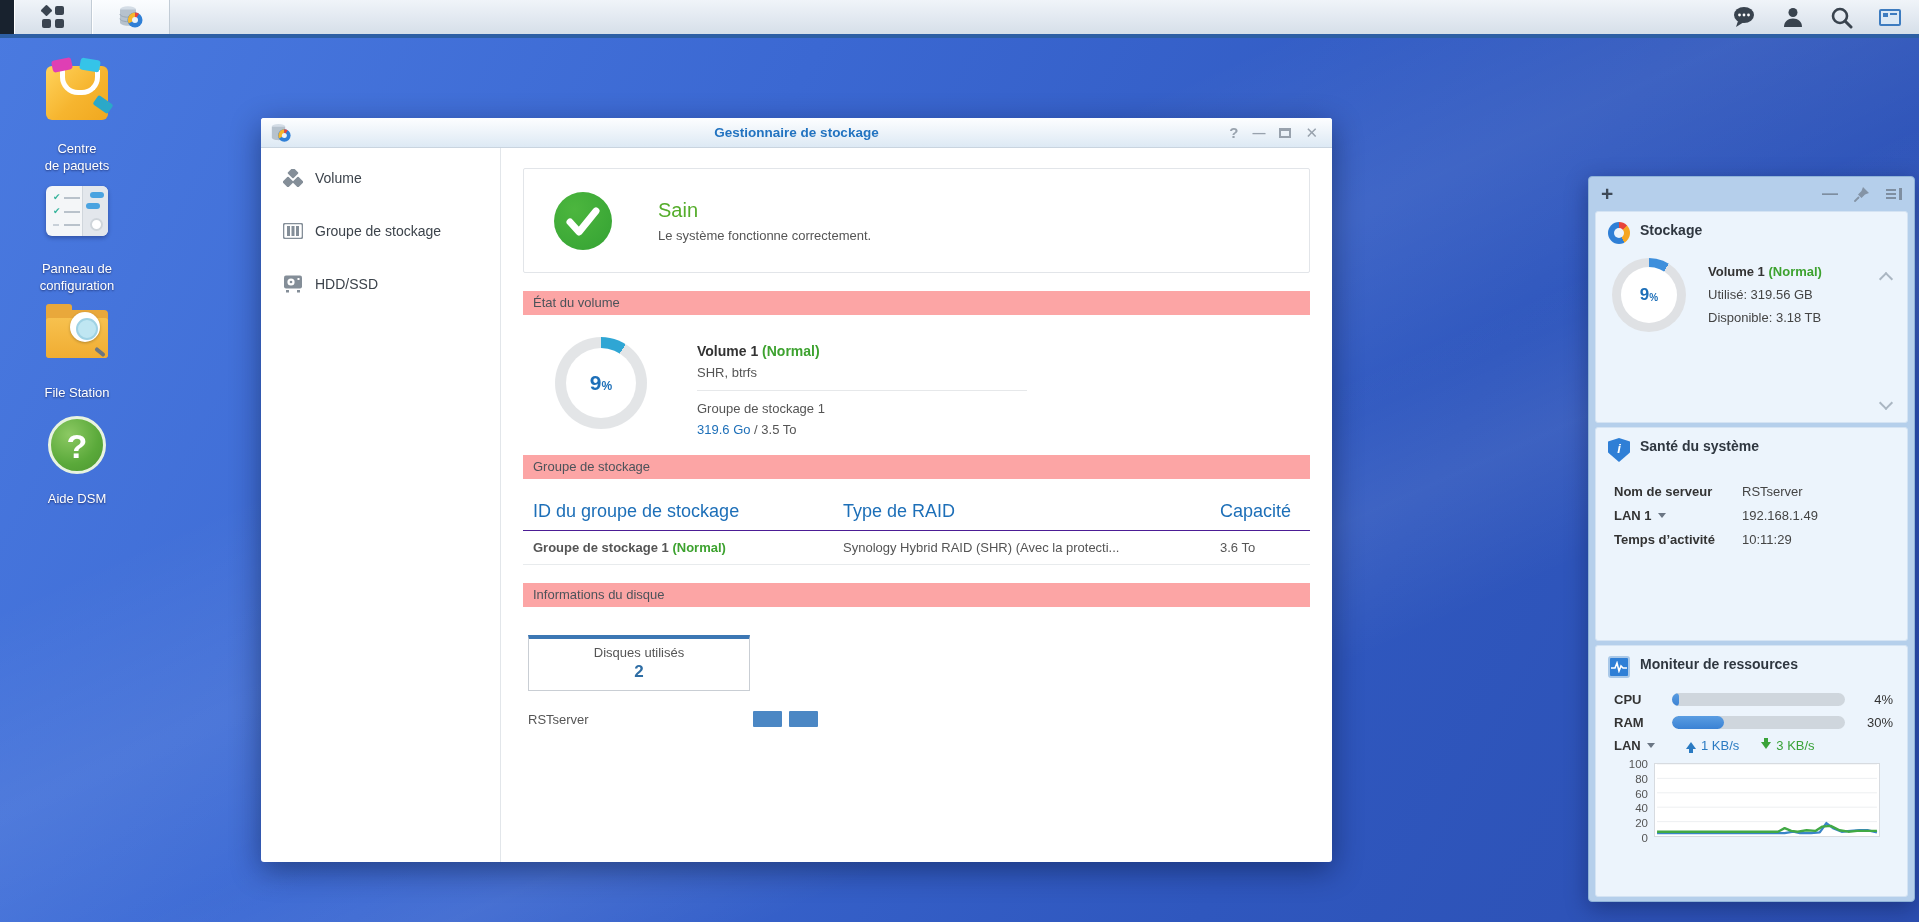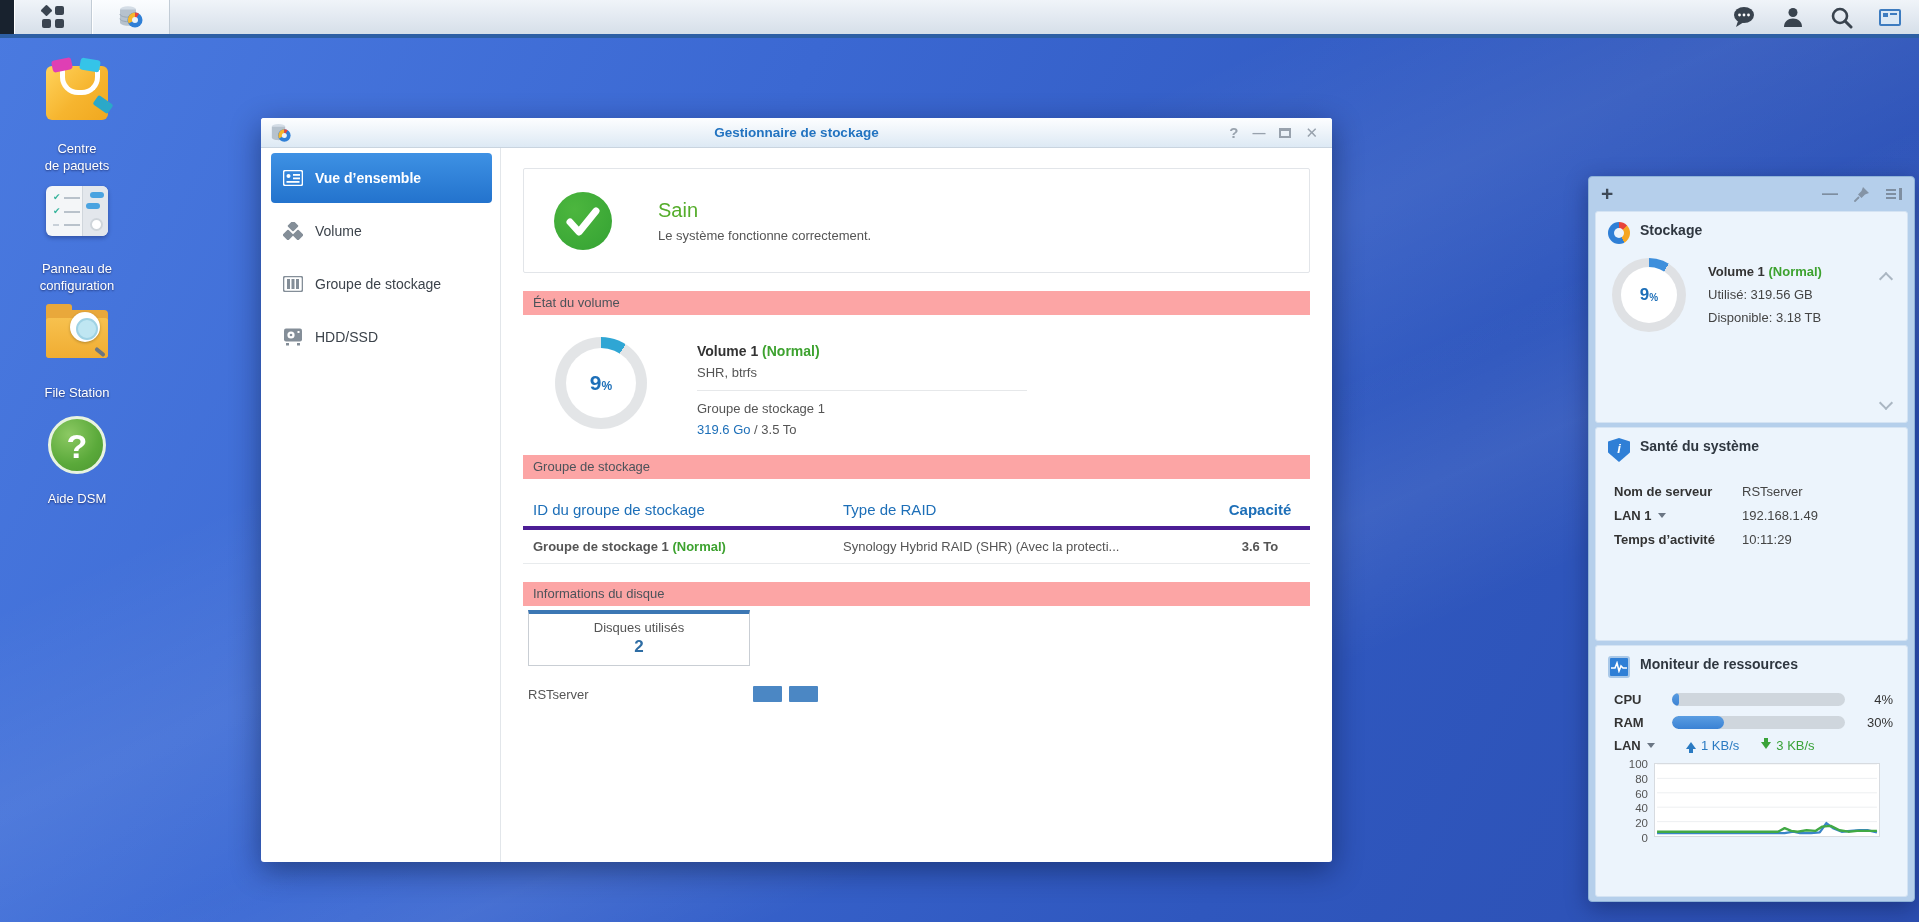--- a/index.html
+++ b/index.html
@@ -106,26 +106,26 @@
   .donut-main { width:92px; height:92px; }
   .vol-info { margin-left:50px; padding-top:6px; width:340px; }
   .vol-name { font-weight:bold; font-size:14px; }
   .vol-name .st { color:#3da22f; }
   .vol-fs { color:#555; margin-top:6px; padding-bottom:10px; border-bottom:1px solid #e6e8ea; width:330px; }
   .vol-group { color:#555; margin-top:10px; }
   .vol-cap { margin-top:6px; color:#555; }
   .vol-cap .link { color:#1d6fb8; cursor:pointer; }
 
   table.sg { width:100%; border-collapse:collapse; margin-top:14px; }
-  table.sg th { text-align:left; color:#1d6fb8; font-weight:normal; font-size:15px; padding:8px 10px; border-bottom:4px solid #4c1d95; cursor:pointer; }
+  table.sg th { text-align:left; color:#1d6fb8; font-weight:normal; font-size:18px; padding:8px 10px; border-bottom:1px solid #4c1d95; cursor:pointer; }
   table.sg td { padding:9px 10px; border-bottom:1px solid #e8ebed; color:#555; }
-  table.sg .c1 { width:310px; } table.sg .c3 { width:100px; text-align:center;font-weight:bold; }
+  table.sg .c1 { width:310px; } table.sg .c3 { width:100px; text-align:left; }
   td.id-cell { font-weight:bold; color:#333; } td.id-cell .st { color:#3da22f; }
 
-  .disk-card { margin-top:4px; margin-left:5px; width:222px; height:56px; border:1px solid #c9ced4; border-top:4px solid #3c77b4;
+  .disk-card { margin-top:28px; margin-left:5px; width:222px; height:56px; border:1px solid #c9ced4; border-top:4px solid #3c77b4;
     text-align:center; padding-top:6px; }
   .disk-card .t { color:#555; } .disk-card .v { color:#2e6da4; font-weight:bold; font-size:17px; margin-top:2px; }
   .server-row { margin-top:20px; margin-left:5px; display:flex; align-items:center; }
   .server-row .name { color:#555; width:225px; }
   .slots { display:flex; gap:7px; }
   .slot { width:29px; height:16px; background:#4b87c4; border-radius:1px; }
 
   
   .panel { position:absolute; left:1588px; top:176px; width:327px; height:726px;
     background:#b5cfeb; border:1px solid #8fb3d8; border-radius:4px; box-shadow:0 6px 22px rgba(0,10,40,.35); }
@@ -306,30 +306,20 @@
     <div class="win-ctrls">
       <span>?</span>
       <span style="font-size:13px;">—</span>
       <span class="maxbox"></span>
       <span>✕</span>
     </div>
   </div>
   <div class="win-body">
 
     <div class="sidebar">
-      <div class="side-item sel">
-        <svg width="20" height="16" viewBox="0 0 20 16">
-          <rect x="0.5" y="0.5" width="19" height="15" rx="2" fill="none" stroke="#fff" stroke-width="1.6"></rect>
-          <circle cx="5.5" cy="6" r="2" fill="#fff"></circle>
-          <rect x="10" y="4" width="7" height="1.8" fill="#fff"></rect>
-            <rect x="10" y="7.5" width="7" height="1.8" fill="#fff"></rect>
-          <rect x="3.5" y="11" width="13" height="1.8" fill="#fff"></rect>
-        </svg>
-        <span>Vue d’ensemble</span>
-      </div>
       <div class="side-item">
         <svg width="20" height="18" viewBox="0 0 20 18">
           <rect x="6" y="0" width="8" height="8" rx="1" fill="#848e98" transform="rotate(45 10 4)"></rect>
           <rect x="1" y="9" width="8" height="8" rx="1" fill="#848e98" transform="rotate(45 5 13)"></rect>
           <rect x="11" y="9" width="8" height="8" rx="1" fill="#848e98" transform="rotate(45 15 13)"></rect>
         </svg>
         <span>Volume</span>
       </div>
       <div class="side-item">
         <svg width="20" height="16" viewBox="0 0 20 16">

